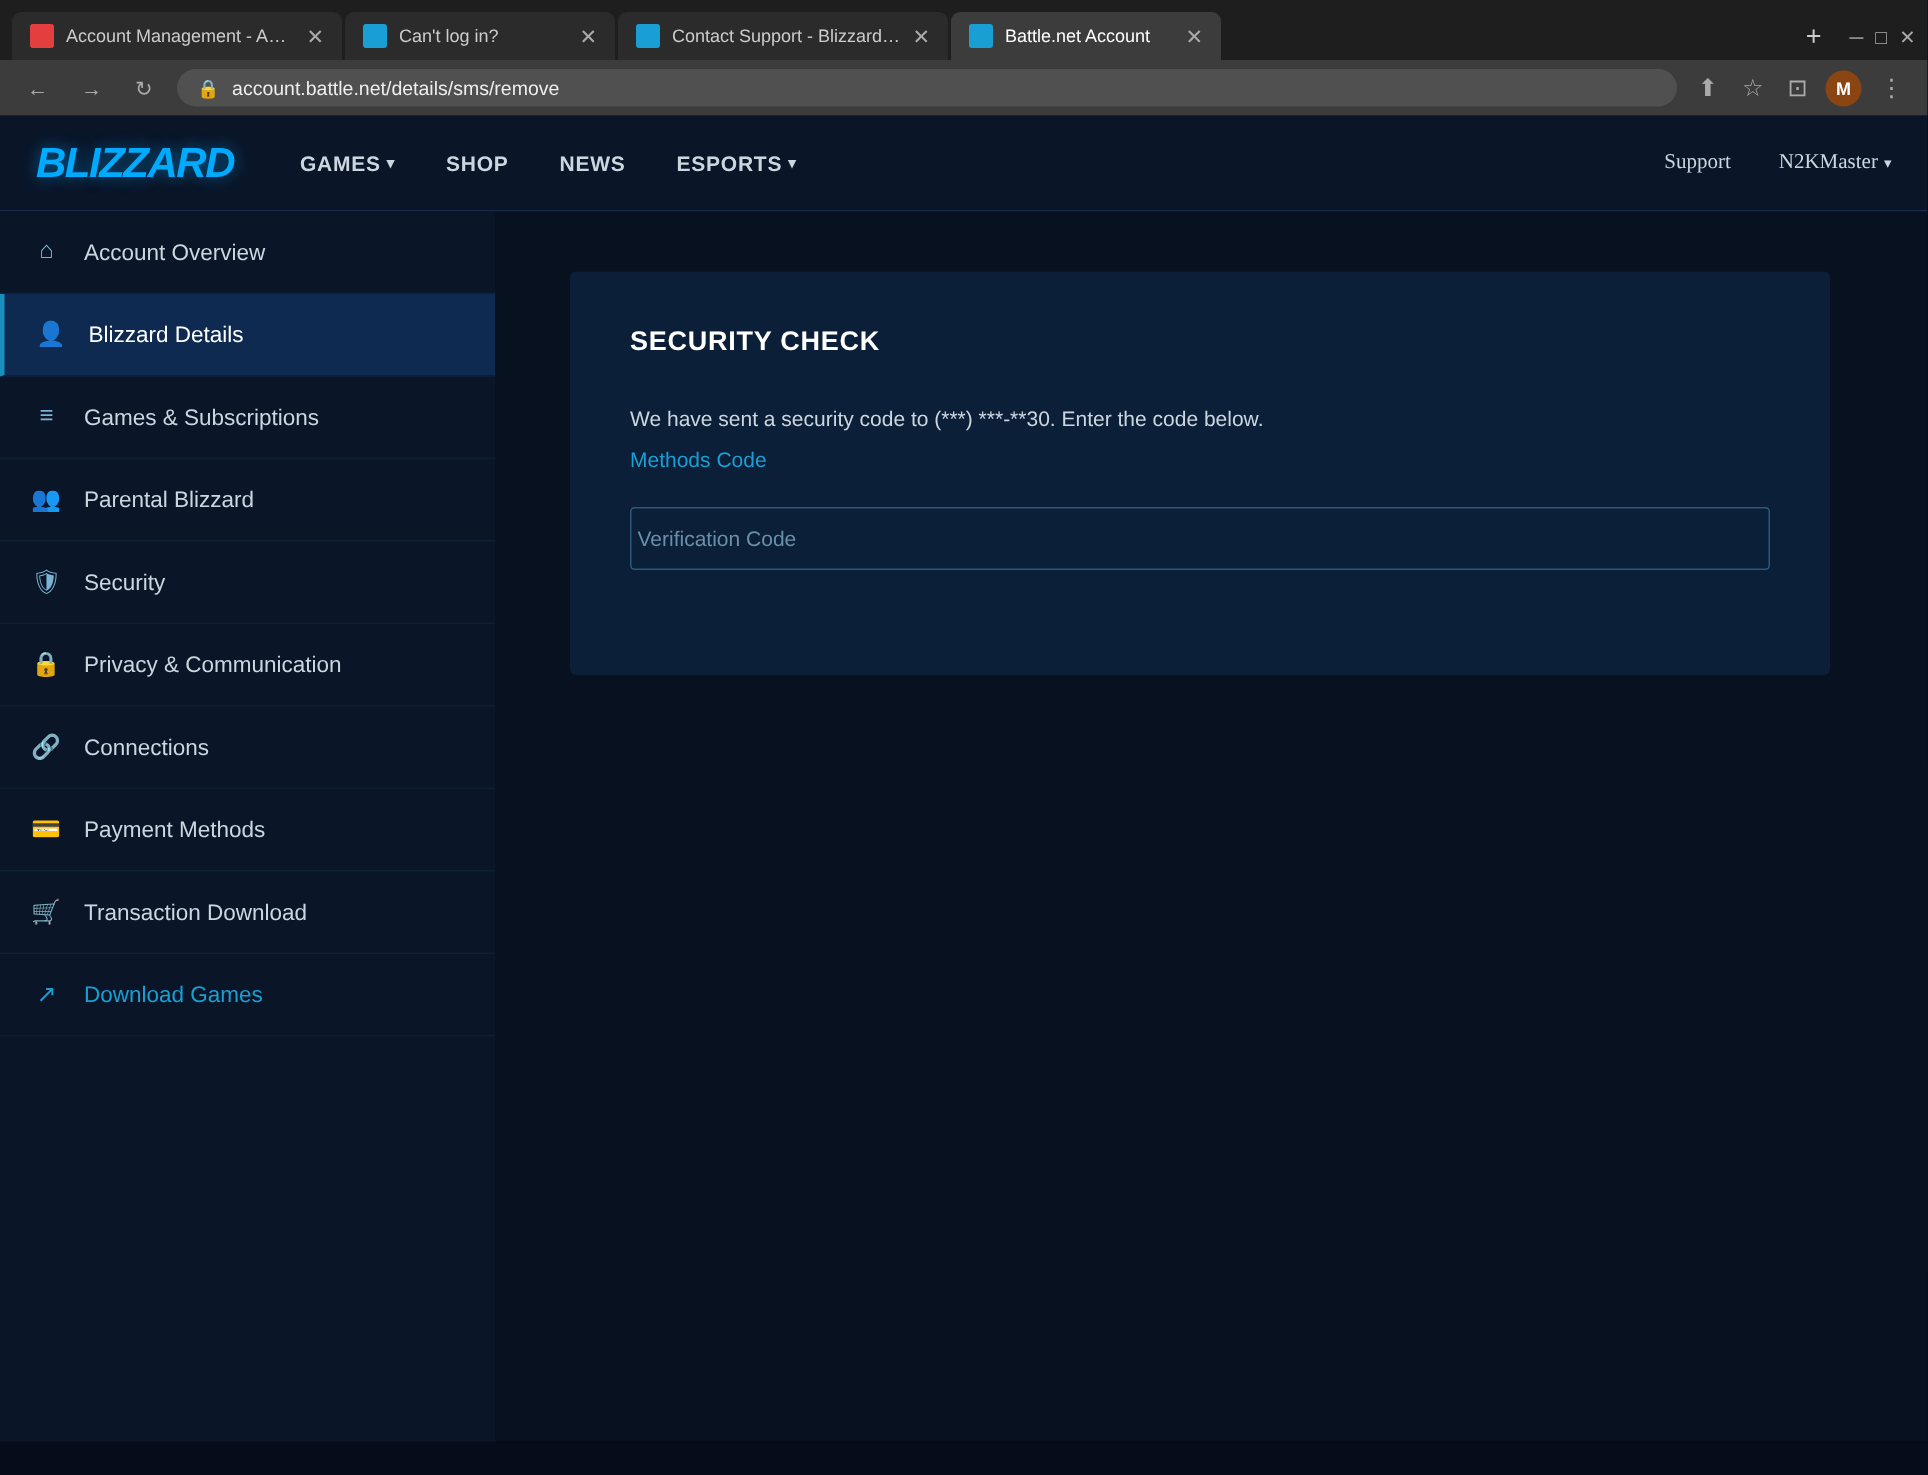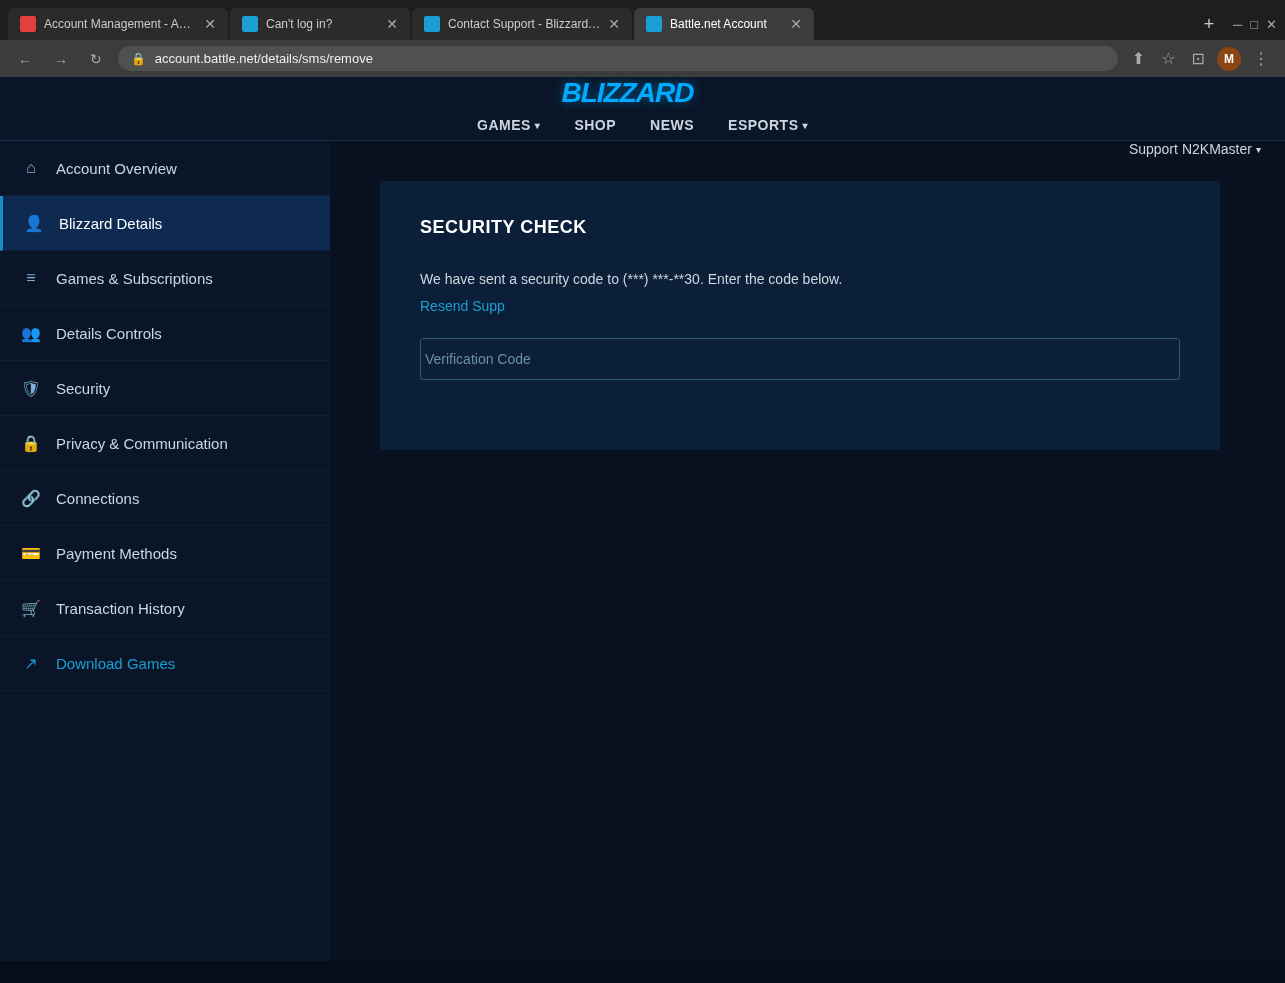--- a/index.html
+++ b/index.html
@@ -16,25 +16,25 @@
     .new-tab-btn { width: 28px; height: 28px; display: flex; align-items: center; justify-content: center; color: #ccc; font-size: 18px; cursor: pointer; }
     .address-bar { display: flex; align-items: center; background: #3c3c3c; padding: 6px 12px; gap: 10px; }
     .nav-btn { color: #aaa; font-size: 14px; cursor: pointer; padding: 2px 6px; }
     .url-box { flex: 1; background: #505050; border-radius: 20px; padding: 5px 14px; font-size: 13px; color: #eee; display: flex; align-items: center; gap: 8px; }
     .url-lock { color: #aaa; font-size: 12px; }
     .toolbar-actions { display: flex; gap: 8px; align-items: center; }
     .toolbar-icon { color: #aaa; font-size: 16px; cursor: pointer; padding: 2px 4px; }
     .avatar-btn { width: 24px; height: 24px; border-radius: 50%; background: #8B4513; display: flex; align-items: center; justify-content: center; font-size: 12px; color: #fff; font-weight: bold; cursor: pointer; }
 
     
-    .bliz-nav { background: #0a1628; display: flex; align-items: center; padding: 0 24px; height: 64px; border-bottom: 1px solid #1a2a4a; flex-direction: column; }
+    .bliz-nav { background: #0a1628; display: flex; align-items: center; padding: 0 24px; height: 64px; border-bottom: 1px solid #1a2a4a; }
     .bliz-logo { color: #00aaff; font-size: 28px; font-weight: 900; font-style: italic; letter-spacing: -1px; margin-right: 30px; text-transform: uppercase; text-shadow: 0 0 10px rgba(0,170,255,0.5); }
     .nav-links { display: flex; align-items: center; gap: 6px; }
     .nav-link { color: #ccd6e0; font-size: 14px; font-weight: bold; padding: 8px 14px; cursor: pointer; letter-spacing: 0.5px; text-transform: uppercase; display: flex; align-items: center; gap: 4px; }
-    .nav-right { margin-left: auto; display: flex; align-items: center; gap: 4px; }
+    .nav-right { margin-left: auto; display: flex; align-items: center; gap: 32px; font-family: Liberation Serif, serif; }
     .nav-support { color: #ccd6e0; font-size: 14px; cursor: pointer; }
     .nav-user { color: #ccd6e0; font-size: 14px; cursor: pointer; display: flex; align-items: center; gap: 4px; }
 
     
     .page-layout { display: flex; background: #07111f; min-height: 820px; }
 
     
     .sidebar { width: 330px; background: #0a1628; flex-shrink: 0; }
     .sidebar-item { display: flex; align-items: center; gap: 14px; padding: 16px 20px; color: #ccd6e0; font-size: 15px; cursor: pointer; border-bottom: 1px solid #0d1f35; }
     .sidebar-item.active { background: #0e2a50; color: #fff; border-left: 3px solid #1a8fbf; }
@@ -141,54 +141,54 @@
       <div class="sidebar-item active">
     <span class="sidebar-icon">👤</span>
     <span>Blizzard Details</span>
   </div>
       <div class="sidebar-item">
     <span class="sidebar-icon">≡</span>
     <span>Games &amp; Subscriptions</span>
   </div>
       <div class="sidebar-item">
     <span class="sidebar-icon">👥</span>
-    <span>Details Controls</span>
+    <span>Parental Blizzard</span>
   </div>
       <div class="sidebar-item">
     <span class="sidebar-icon">🛡</span>
     <span>Security</span>
   </div>
       <div class="sidebar-item">
     <span class="sidebar-icon">🔒</span>
     <span>Privacy &amp; Communication</span>
   </div>
       <div class="sidebar-item">
     <span class="sidebar-icon">🔗</span>
     <span>Connections</span>
   </div>
       <div class="sidebar-item">
     <span class="sidebar-icon">💳</span>
     <span>Payment Methods</span>
   </div>
       <div class="sidebar-item">
     <span class="sidebar-icon">🛒</span>
-    <span>Transaction History</span>
+    <span>Transaction Download</span>
   </div>
       <div class="sidebar-item link-style">
     <span class="sidebar-icon">↗</span>
     <span>Download Games</span>
   </div>
     </aside>
 
   <main class="main-content">
 
     <div class="security-card">
       <div class="card-title">SECURITY CHECK</div>
       <p class="security-message">We have sent a security code to (***) ***-**30. Enter the code below.</p>
-      <a class="resend-link">Resend Supp</a>
+      <a class="resend-link">Methods Code</a>
       <input class="verification-input" type="text" placeholder="Verification Code" style="">
     </div>
   </main>
 </div>
 
 <footer class="page-footer">
   
   
   
   

